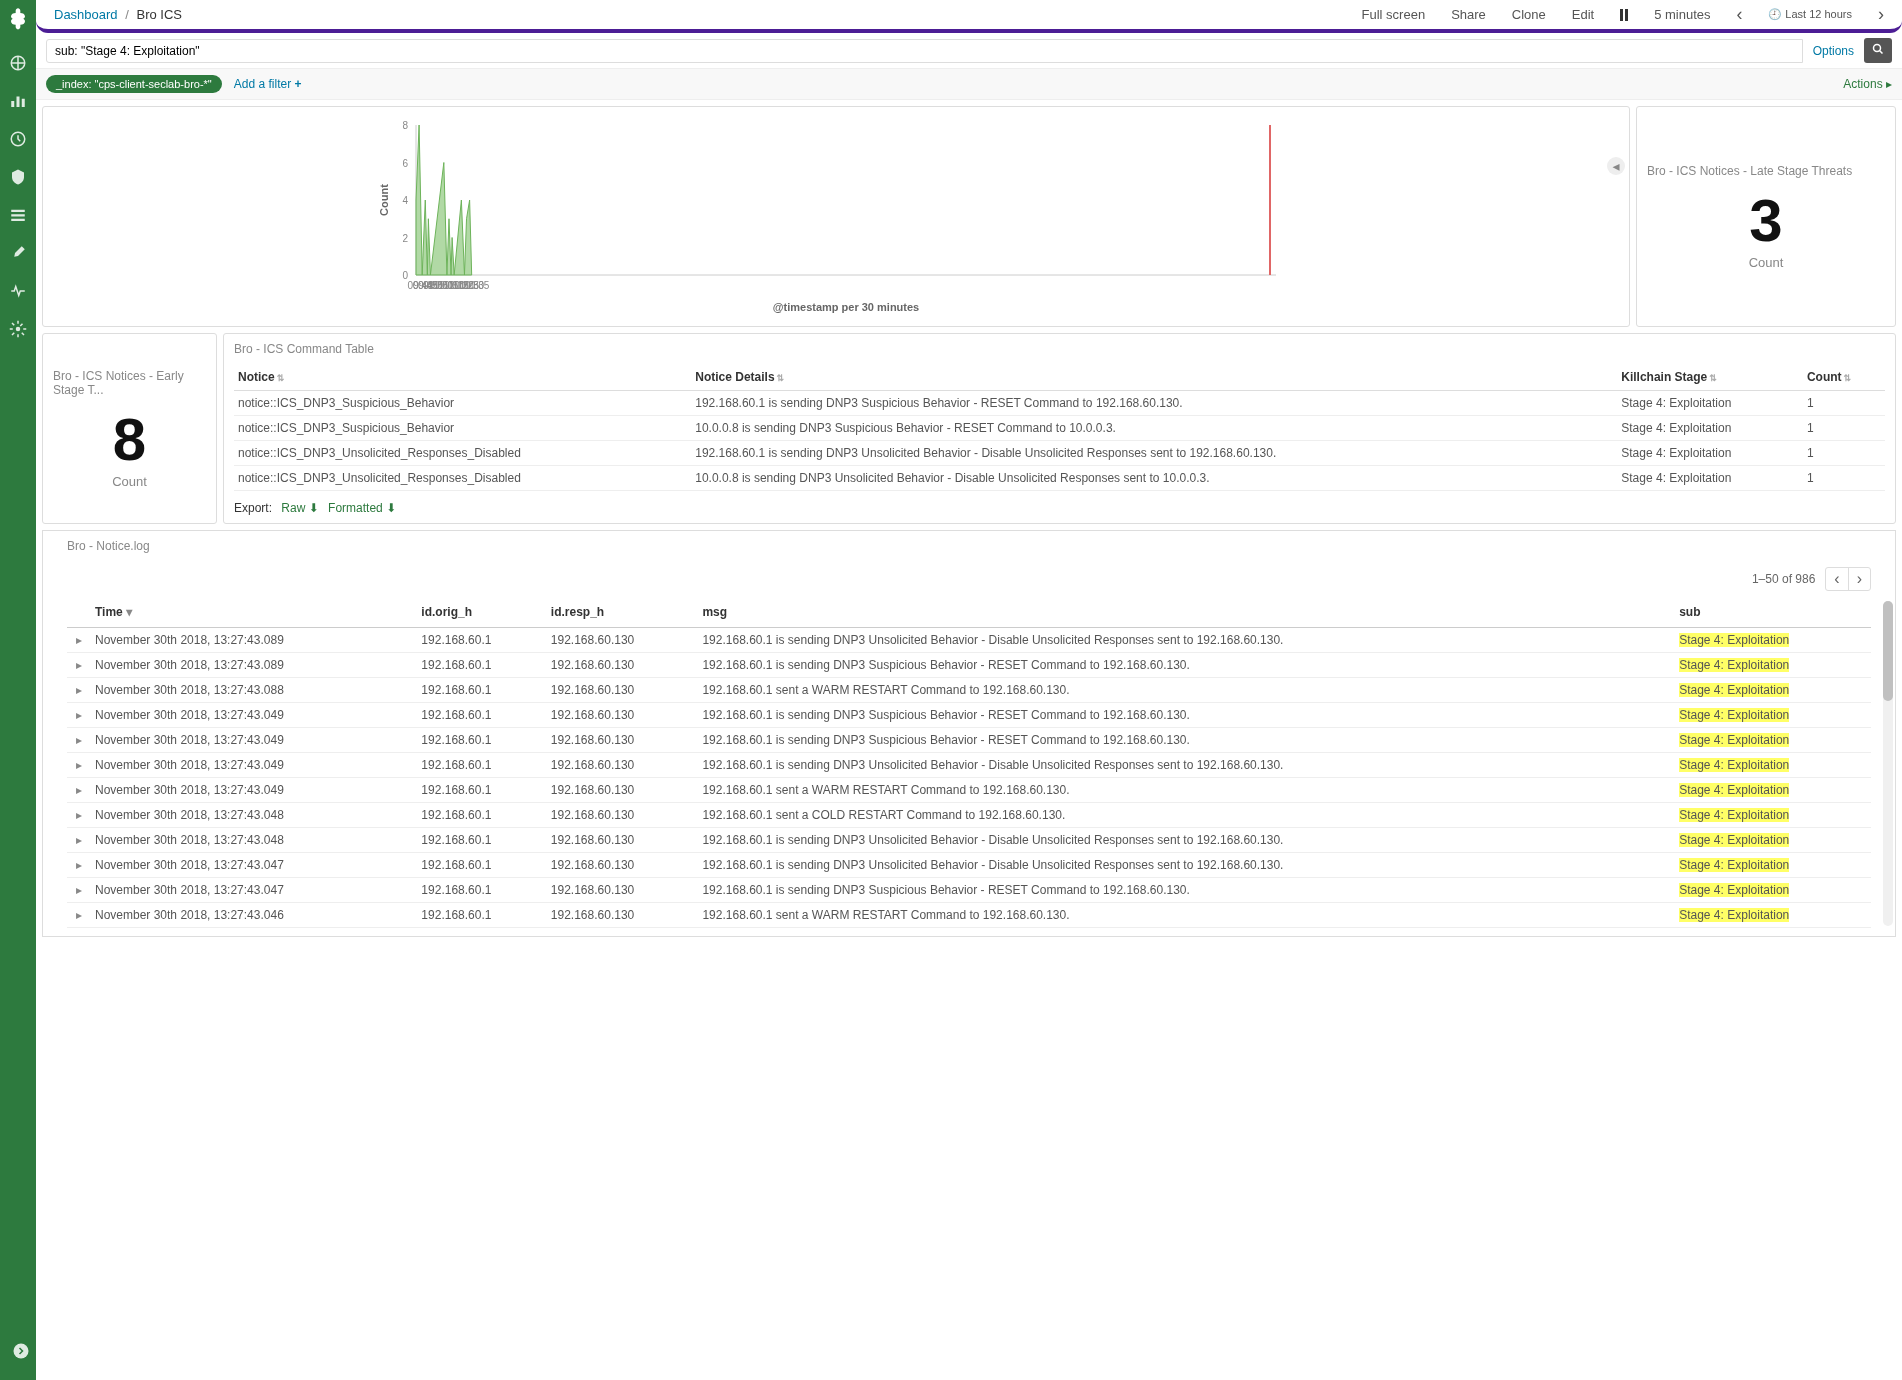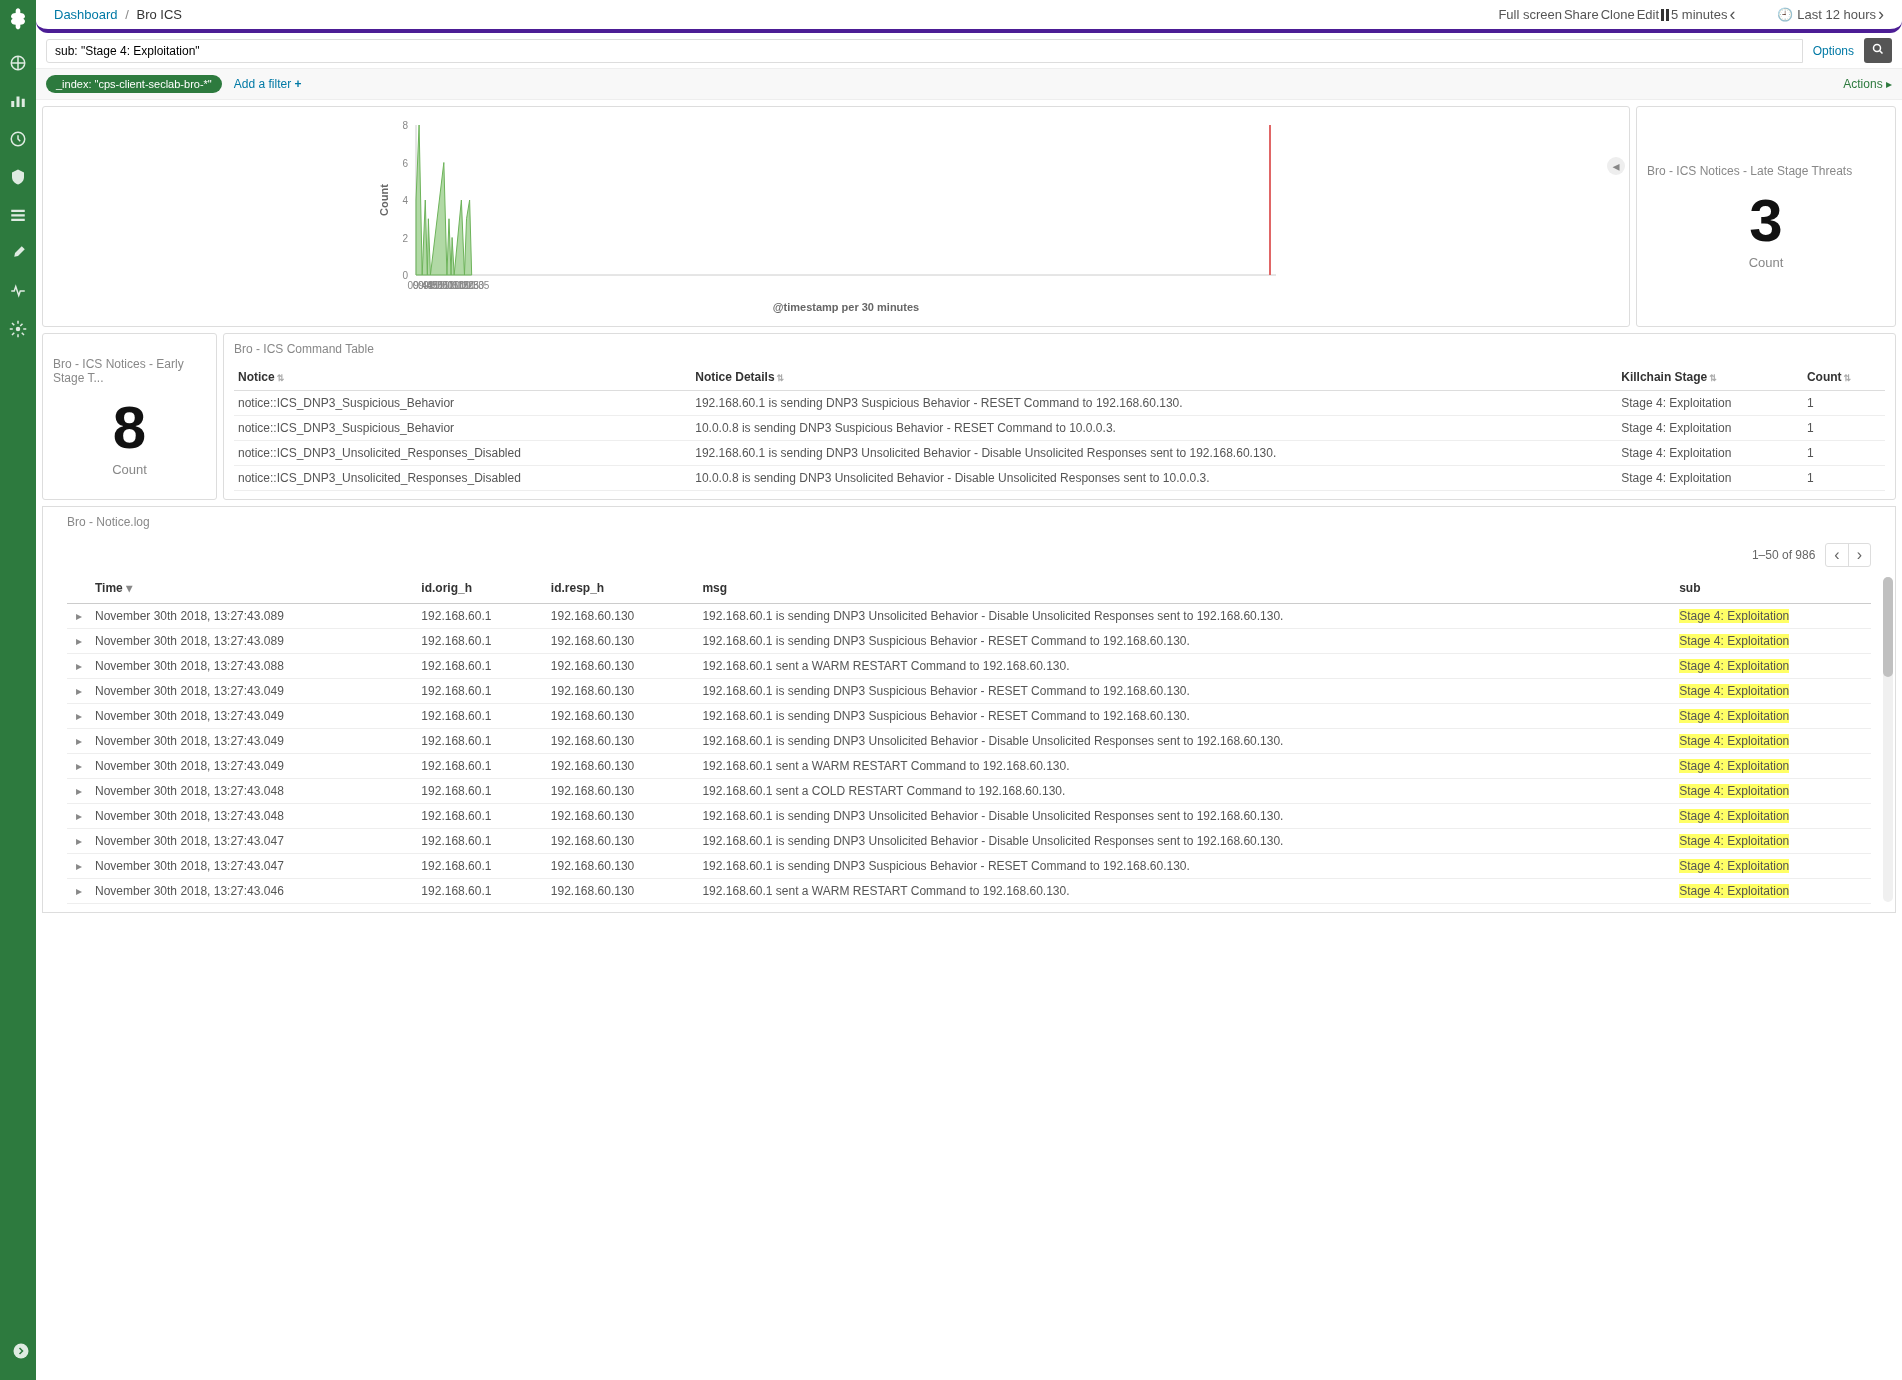--- a/index.html
+++ b/index.html
@@ -6,26 +6,26 @@
 body { background: #f5f5f5; font-size: 12px; color: #333; display: flex; }
 .sidebar { width: 36px; background: #2d7a3e; min-height: 100vh; display: flex; flex-direction: column; align-items: center; padding-top: 6px; position: fixed; left: 0; top: 0; }
 .logo { width: 28px; height: 28px; color: #fff; margin-bottom: 10px; }
 .nav-icon { width: 18px; height: 18px; color: #fff; margin: 10px 0; opacity: 0.85; cursor: pointer; }
 .nav-icon svg { width: 100%; height: 100%; }
 .collapse-btn { position: fixed; bottom: 10px; left: 12px; color: #fff; }
 .main { margin-left: 36px; flex: 1; background: #fff; min-height: 100vh; width: calc(100% - 36px); }
 .topbar { display: flex; align-items: center; padding: 4px 18px; border-bottom: 4px solid #4c1d95; font-size: 13px; border-radius: 12px; }
 .breadcrumb a { color: #0079a5; text-decoration: none; }
 .breadcrumb .sep { margin: 0 4px; color: #888; }
-.topbar-right { margin-left: auto; display: flex; align-items: center; gap: 2px; }
+.topbar-right { margin-left: auto; display: flex; align-items: center; gap: 26px; }
 .topbar-right span { color: #555; cursor: pointer; }
 .pause-icon { display: inline-flex; gap: 2px; }
 .pause-icon span { width: 3px; height: 12px; background: #333; }
 .chev { font-size: 18px; color: #555; cursor: pointer; }
-.clock { font-size: 13px; margin-left: 40px; }
+.clock { font-size: 11px; }
 .searchbar { display: flex; padding: 5px 10px; border-bottom: 1px solid #eee; align-items: center; }
 .searchbar input { flex: 1; border: 1px solid #ddd; padding: 4px 8px; font-size: 12px; border-radius: 3px 0 0 3px; }
 .options { color: #0079a5; padding: 0 10px; font-size: 12px; cursor: pointer; }
 .search-btn { background: #555; color: #fff; border: none; padding: 5px 8px; border-radius: 3px; cursor: pointer; }
 .filterbar { display: flex; align-items: center; padding: 6px 10px; background: #f8f8f8; border-bottom: 1px solid #eee; }
 .filter-pill { background: #2d7a3e; color: #fff; border-radius: 12px; padding: 3px 10px; font-size: 11px; }
 .add-filter { color: #0079a5; margin-left: 12px; font-size: 12px; cursor: pointer; }
 .actions { margin-left: auto; color: #2d7a3e; font-size: 12px; cursor: pointer; }
 .content { padding: 6px; }
 .row { display: flex; gap: 6px; margin-bottom: 6px; }
@@ -222,20 +222,25 @@
                 <td>1</td>
               </tr>
               <tr>
                 <td>notice::ICS_DNP3_Unsolicited_Responses_Disabled</td>
                 <td>10.0.0.8 is sending DNP3 Unsolicited Behavior - Disable Unsolicited Responses sent to 10.0.0.3.</td>
                 <td>Stage 4: Exploitation</td>
                 <td>1</td>
               </tr>
             </tbody>
           </table>
+        <div class="export">
+          <span>Export:</span>
+          <a><span>Raw</span> ⬇</a>
+          <a><span>Formatted</span> ⬇</a>
+        </div>
       </div>
     </div>
 
     <div class="log-panel">
       <div class="panel-title">Bro - Notice.log</div>
       <div class="log-header">
         <span class="range">1–50 of 986</span>
         <span class="log-nav">
           <span>‹</span>
           <span>›</span>

